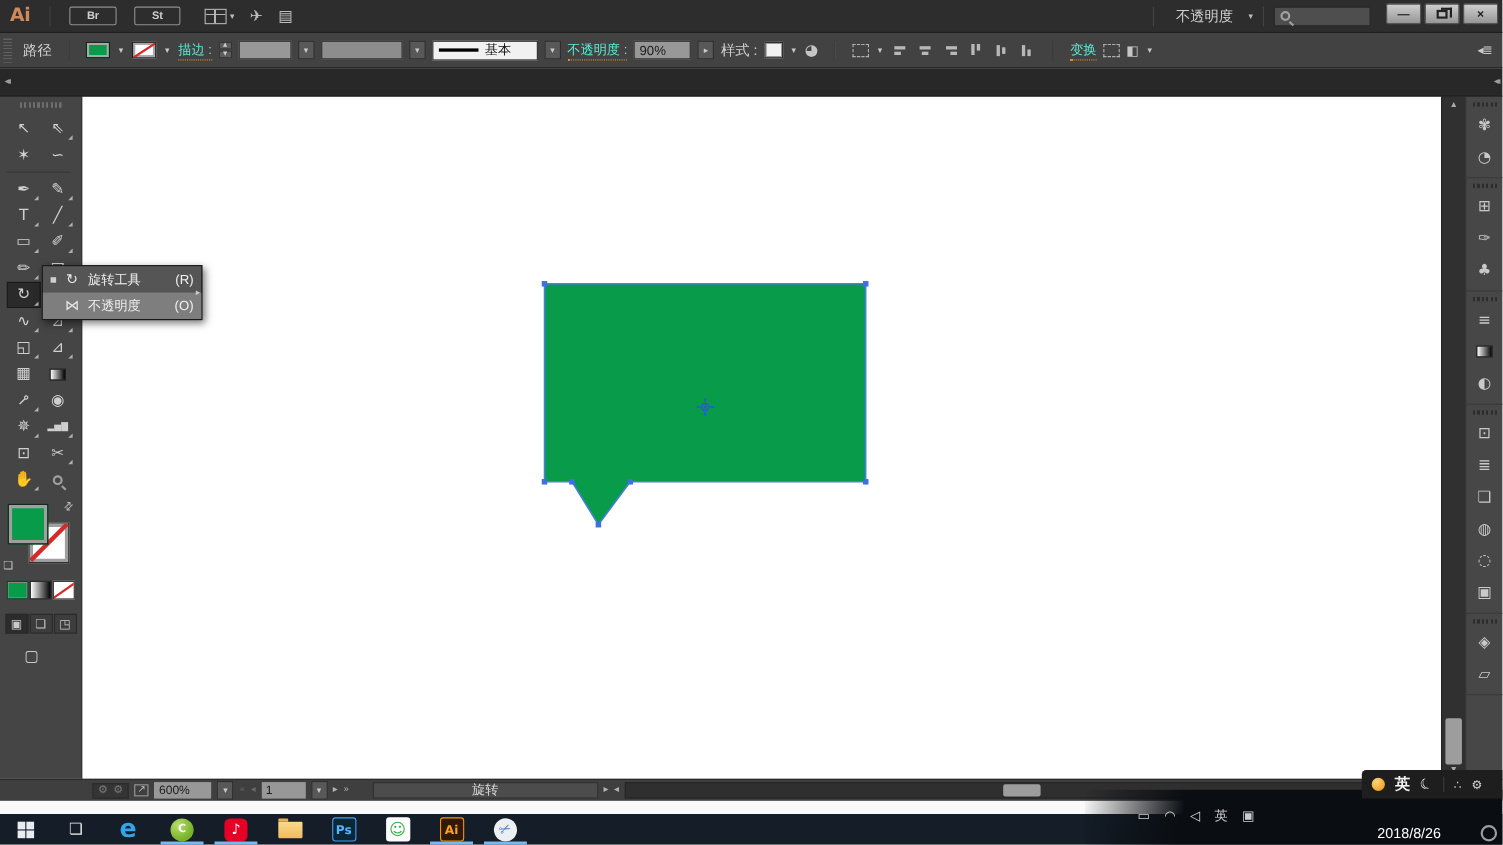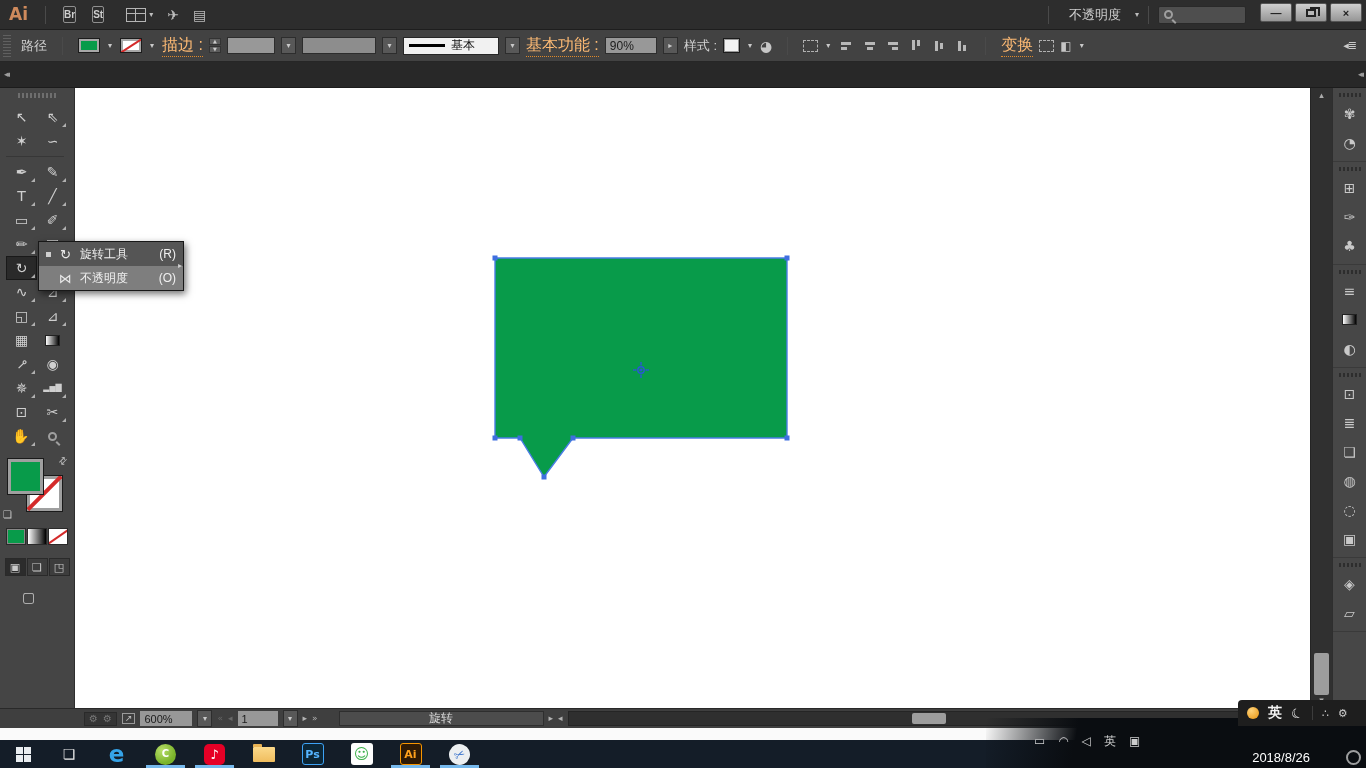--- a/index.html
+++ b/index.html
@@ -5,38 +5,38 @@
 *{margin:0;padding:0;box-sizing:border-box}
 html,body{width:1366px;height:768px;overflow:hidden}
 body{position:relative;font-family:"Liberation Sans","DejaVu Sans",sans-serif;background:#fff;color:#d6d6d6;font-size:13px;display:flex;flex-direction:column}
 .ico{font-family:"DejaVu Sans",sans-serif;line-height:1;display:inline-block}
 
 
 #menubar{height:30px;background:#2d2d2d;border-bottom:1px solid #1e1e1e;display:flex;align-items:center;position:relative;flex:0 0 30px}
 .logo{width:36px;padding-left:9px;font-weight:bold;font-size:17px;color:#cf8a5c}
 .menu-item{padding:0 11px;color:#cfcfcf;font-size:13px;cursor:default}
 .vsep{width:1px;height:18px;background:#1b1b1b;border-right:1px solid #4a4a4a;margin:0 9px}
-.sq-btn{border:1px solid #8f8f8f;color:#cfcfcf;font-size:10px;font-weight:bold;padding:2px 0;margin:0 8px;border-radius:2px}
+.sq-btn{border:1px solid #8f8f8f;color:#cfcfcf;font-size:10px;font-weight:bold;padding:2px 15px;margin:0 8px;border-radius:2px}
 .arr-box{width:20px;height:14px;border:1px solid #b5b5b5;background:linear-gradient(90deg,transparent 0 8px,#b5b5b5 8px 9px,transparent 9px),linear-gradient(0deg,transparent 0 7px,#b5b5b5 7px 8px,transparent 8px);margin-left:14px}
 .mb-ico{color:#bdbdbd;font-size:14px;margin-left:14px}
 .dda{color:#bdbdbd;font-size:8px;margin-left:3px}
 .mb-search{width:88px;height:18px;background:#4e4e4e;border:1px solid #292929;display:flex;align-items:center;gap:5px;padding:0 5px;border-radius:2px}
 .mag{width:9px;height:9px;border:2px solid #9f9f9f;border-radius:50%;position:relative;flex:0 0 auto}
 .mag::after{content:"";position:absolute;width:2px;height:5px;background:#9f9f9f;left:7px;top:7px;transform:rotate(-45deg)}
 .mb-search input{background:transparent;border:0;outline:none;width:54px;color:#ddd;font-size:11px}
 #winbtns{display:flex;gap:3px;margin:0 4px 8px 14px;align-self:flex-start;padding-top:3px}
 .winbtn{width:32px;height:19px;background:linear-gradient(#cfcfcf,#969696);border:1px solid #555;border-radius:2px;display:flex;align-items:center;justify-content:center;color:#1e1e1e;font-size:11px;font-weight:bold}
 .rsq{width:10px;height:8px;border:2px solid #222;position:relative;background:#b9b9b9}
 .rsq::before{content:"";position:absolute;left:2px;top:-4px;width:8px;height:7px;border:2px solid #222;border-bottom:0;border-left:0}
 
 
 #controlbar{height:32px;background:#424242;border-bottom:1px solid #262626;display:flex;align-items:center;gap:6px;padding-left:3px;flex:0 0 32px}
 .hgrip{width:8px;height:22px;background:repeating-linear-gradient(0deg,#606060 0 1px,transparent 1px 3px);margin-right:4px}
 .lbl{color:#d2d2d2;font-size:13px}
-.olbl{color:#fdba74;border-bottom:1px dotted #e08a2a;font-size:16px}
+.olbl{color:#5eead4;border-bottom:1px dotted #e08a2a;font-size:12px}
 .swatch{width:22px;height:15px;border:1px solid #1c1c1c;box-shadow:inset 0 0 0 2px #a8a8a8}
 .fillsw{background:var(--green)}
 .strokesw{background:#fff;position:relative;overflow:hidden}
 .strokesw::after{content:"";position:absolute;left:-3px;right:-3px;top:6px;height:2px;background:#d42a2a;transform:rotate(-33deg)}
 .dd{color:#c9c9c9;font-size:8px;padding:0 2px}
 .spin{display:flex;flex-direction:column;gap:1px}
 .spin span{width:12px;height:7px;background:#5d5d5d;border:1px solid #333;color:#ccc;font-size:5px;line-height:5px;text-align:center}
 .fld{background:#989898;border:1px solid #2d2d2d;height:17px;color:#1b1b1b;display:flex;align-items:center;padding:0 4px;font-size:12px}
 .ddbtn{width:15px;height:17px;background:#585858;border:1px solid #2d2d2d;color:#c9c9c9;font-size:8px;display:flex;align-items:center;justify-content:center}
 .brushprev{width:96px;height:18px;background:#f1f1f1;border:1px solid #262626;color:#111;display:flex;align-items:center;gap:6px;padding:0 5px;font-size:12px}
@@ -210,21 +210,21 @@
     </span>
   <span class="fld" style="width:48px"></span>
   <span class="ddbtn ico">▾</span>
   <span class="fld" style="width:74px;background:#8d8d8d"></span>
   <span class="ddbtn ico">▾</span>
   <span class="brushprev">
     <span class="bline"></span>
     <span>基本</span>
   </span>
   <span class="ddbtn ico">▾</span>
-  <span class="olbl">基本功能 :</span>
+  <span class="olbl">不透明度 :</span>
   <span class="fld" style="width:52px">90%</span>
   <span class="ddbtn ico">▸</span>
   <span class="lbl">样式 :</span>
   <span class="stylesw"></span>
   <span class="dd ico">▾</span>
   <span class="cb-ico ico">◕</span>
   <span class="vsep"></span>
   <span class="dashbox"></span>
   <span class="dd ico">▾</span>
   <span class="al alh l">

